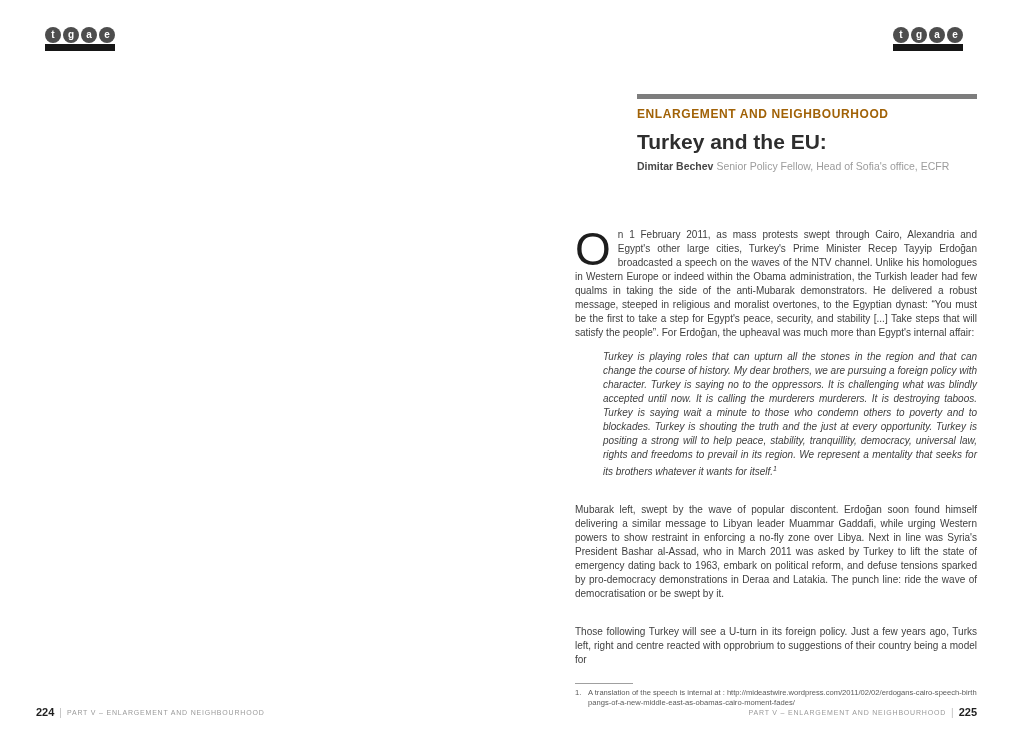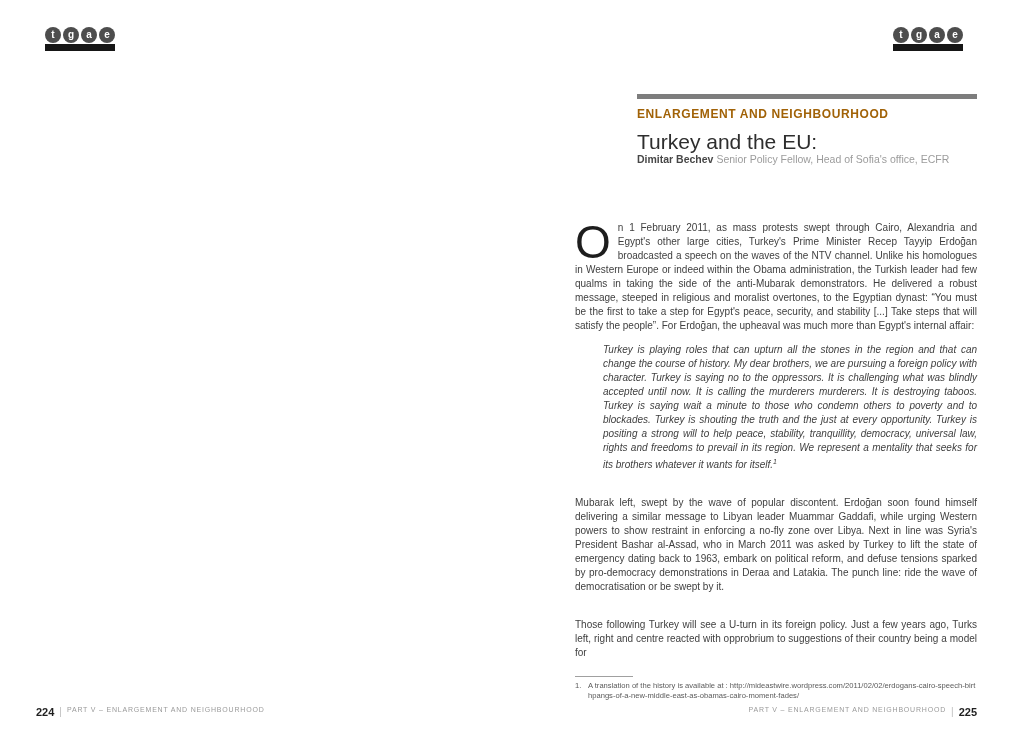--- a/index.html
+++ b/index.html
@@ -24,22 +24,22 @@
     overflow:hidden; text-align:center;
   }
   
   .article { position:absolute; left:575px; top:94px; width:402px; }
   .head-indent { margin-left:62px; }
   .head-rule { height:5px; background:#7d7d7d; }
   .section-label {
     margin-top:8px; font-size:12px; font-weight:bold; letter-spacing:0.6px;
     color:#a16207;
   }
-  .title { margin-top:10px; font-size:21px; line-height:22px; color:#2e2e2e; font-weight:400; }
-  .byline { margin-top:0; font-size:10.5px; color:#9c9c9c; }
+  .title { margin-top:10px; font-size:21px; line-height:22px; color:#2e2e2e; font-weight:700; }
+  .byline { margin-top:7px; font-size:10.5px; color:#9c9c9c; }
   .byline .author { font-weight:bold; color:#474747; }
   
   .body { margin-top:56px; font-size:10px; line-height:14px; text-align:justify; color:#404040; }
   .dropcap {
     float:left; font-size:46px; line-height:38px; color:#1d1d1d;
     margin:2px 7px 0 0; font-weight:400;
   }
   .quote { margin:10px 0 0 28px; font-style:italic; text-align:justify; }
   .quote sup { font-size:7px; }
   .para { margin-top:24px; }
@@ -48,21 +48,21 @@
   .footnote { margin-top:16px; }
   .footnote-divider { width:58px; height:1px; background:#a0a0a0; margin-bottom:4px; }
   .footnote-body {
     display:flex; font-size:7.6px; line-height:9.5px; color:#5a5a5a;
     text-align:left;
   }
   .footnote-marker { width:13px; flex:none; }
   .footnote-text { word-break:break-all; }
   .footnote-text .fn-url { color:#5a5a5a; text-decoration:none; }
   
-  .page-footer { position:absolute; bottom:18px; display:flex; align-items:flex-start; gap:5px; }
+  .page-footer { position:absolute; bottom:18px; display:flex; align-items:center; gap:5px; }
   .page-footer-left  { left:36px; }
   .page-footer-right { right:47px; }
   .page-number { font-size:11px; font-weight:bold; color:#1f1f1f; }
   .footer-sep { color:#bdbdbd; font-size:10px; }
   .part-label { font-size:7px; letter-spacing:0.8px; color:#9a9a9a; }
 </style>
 </head>
 <body>
 
 <div class="spread">
@@ -111,21 +111,21 @@
 
       <p class="para">Mubarak left, swept by the wave of popular discontent. Erdoğan soon found himself delivering a similar message to Libyan leader Muammar Gaddafi, while urging Western powers to show restraint in enforcing a no-fly zone over Libya. Next in line was Syria's President Bashar al-Assad, who in March 2011 was asked by Turkey to lift the state of emergency dating back to 1963, embark on political reform, and defuse tensions sparked by pro-democracy demonstrations in Deraa and Latakia. The punch line: ride the wave of democratisation or be swept by it.</p>
 
       <p class="para">Those following Turkey will see a U-turn in its foreign policy. Just a few years ago, Turks left, right and centre reacted with opprobrium to suggestions of their country being a model for</p>
     </div>
 
     <div class="footnote">
       <div class="footnote-divider"></div>
       <div class="footnote-body">
         <span class="footnote-marker">1.</span>
-        <span class="footnote-text"><span>A translation of the history is available at : </span><a class="fn-url" href="#">http://mideastwire.wordpress.com/2011/02/02/erdogans-cairo-speech-birthpangs-of-a-new-middle-east-as-obamas-cairo-moment-fades/</a></span>
+        <span class="footnote-text"><span>A translation of the speech is internal at : </span><a class="fn-url" href="#">http://mideastwire.wordpress.com/2011/02/02/erdogans-cairo-speech-birthpangs-of-a-new-middle-east-as-obamas-cairo-moment-fades/</a></span>
       </div>
     </div>
   </div>
 
   <div class="page-footer page-footer-left">
     <span class="page-number">224</span>
     <span class="footer-sep">|</span>
     <span class="part-label">PART V – ENLARGEMENT AND NEIGHBOURHOOD</span>
   </div>
 

